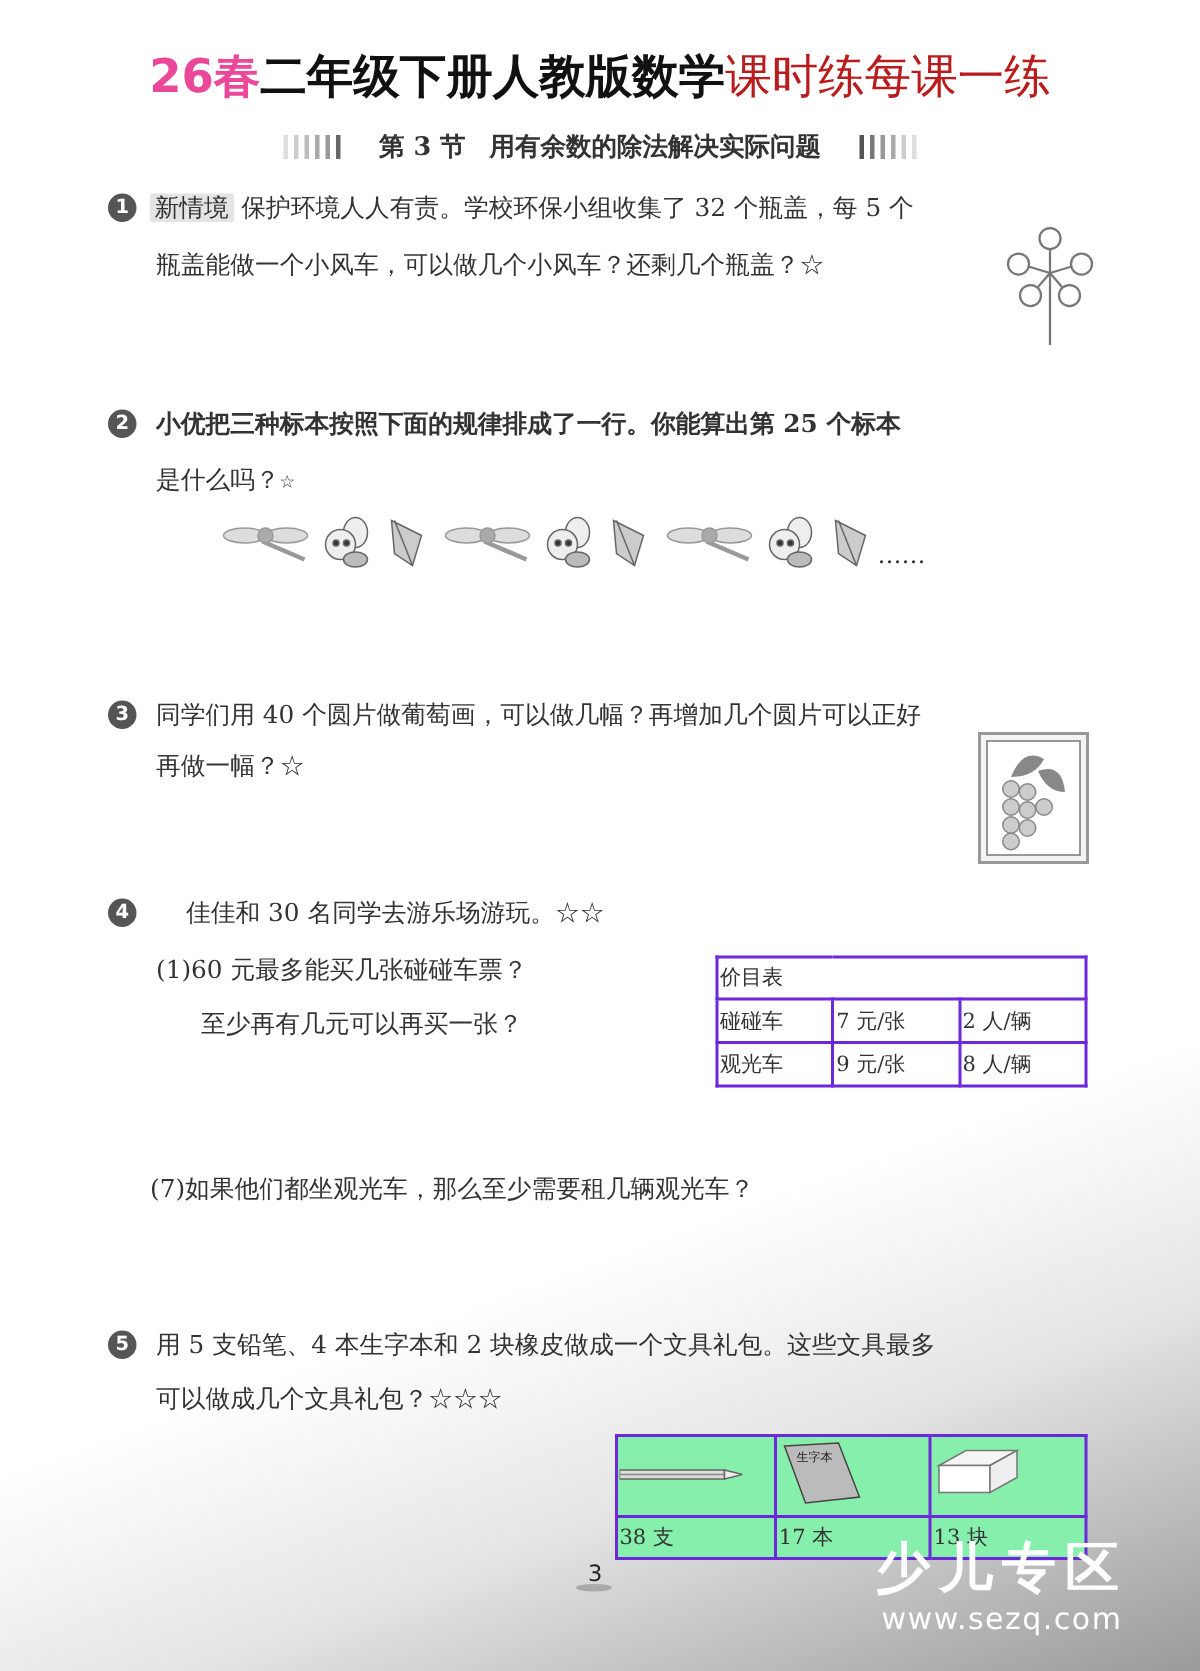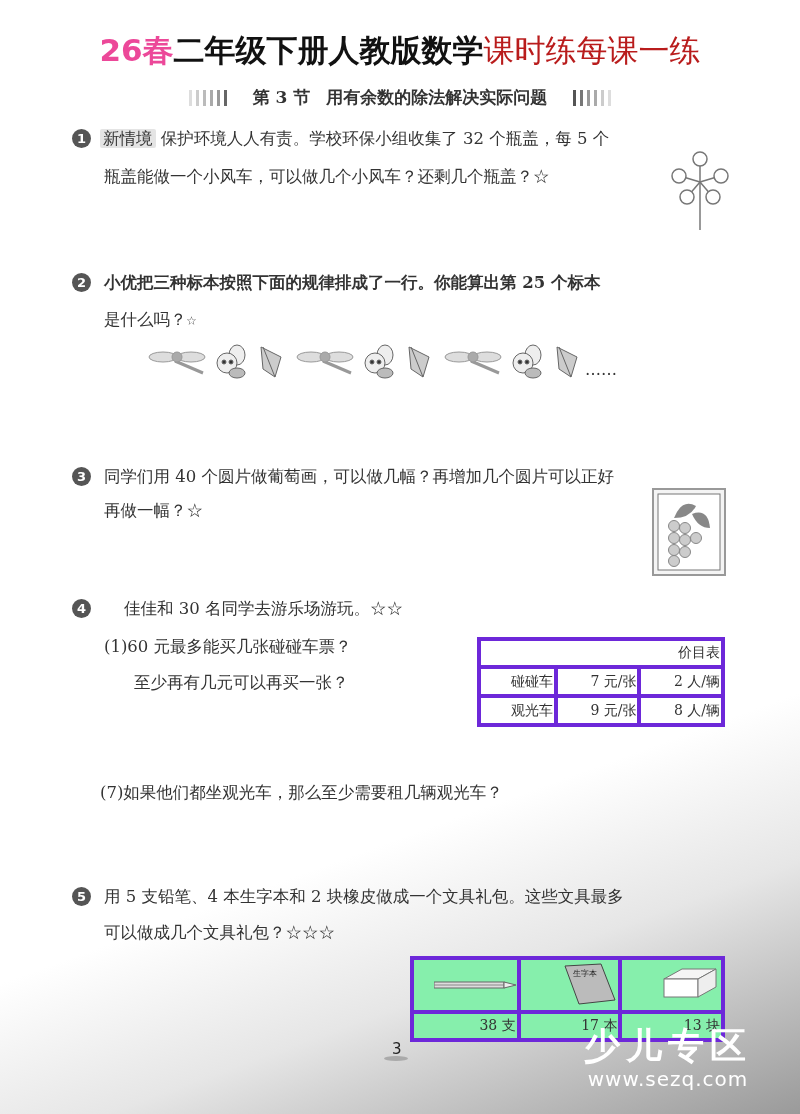--- a/index.html
+++ b/index.html
@@ -21,21 +21,21 @@
   .bars.right span:nth-child(1){background:#555}.bars.right span:nth-child(2){background:#777}
   .bars.right span:nth-child(3){background:#999}.bars.right span:nth-child(4){background:#aaa}
   .bars.right span:nth-child(5){background:#ccc}.bars.right span:nth-child(6){background:#ddd}
   .sub-sec{margin-right:10px;}
   .q{position:absolute;left:78px;font-size:16.5px;line-height:22px;color:#333;}
   .num{position:absolute;left:-2px;width:19px;height:19px;border-radius:50%;background:#555;color:#fff;
     font-family:"DejaVu Sans",sans-serif;font-size:13px;font-weight:bold;text-align:center;line-height:19px;}
   .line{position:absolute;white-space:nowrap;}
   .tag{background:#e4e4e4;padding:0 3px;border-radius:2px;}
   .tbl{position:absolute;border-collapse:collapse;font-size:14px;color:#333;}
-  .tbl td{border:4px solid #6d28d9;text-align:right;}
+  .tbl td{border:2px solid #6d28d9;text-align:left;}
   .watermark{position:absolute;left:584px;top:1026px;color:#fff;font-family:"DejaVu Sans",sans-serif;text-align:center;}
   .wm1{font-size:36px;font-weight:bold;letter-spacing:6px;line-height:40px;}
   .wm2{font-size:20px;line-height:26px;letter-spacing:1px;}
   .pagenum{position:absolute;left:392px;top:1040px;font-family:"DejaVu Sans",sans-serif;font-size:15px;color:#222;}
   .pagenum-shadow{position:absolute;left:384px;top:1056px;width:24px;height:5px;border-radius:50%;background:#aaa;}
 </style>
 </head>
 <body>
 
 <div class="title">

